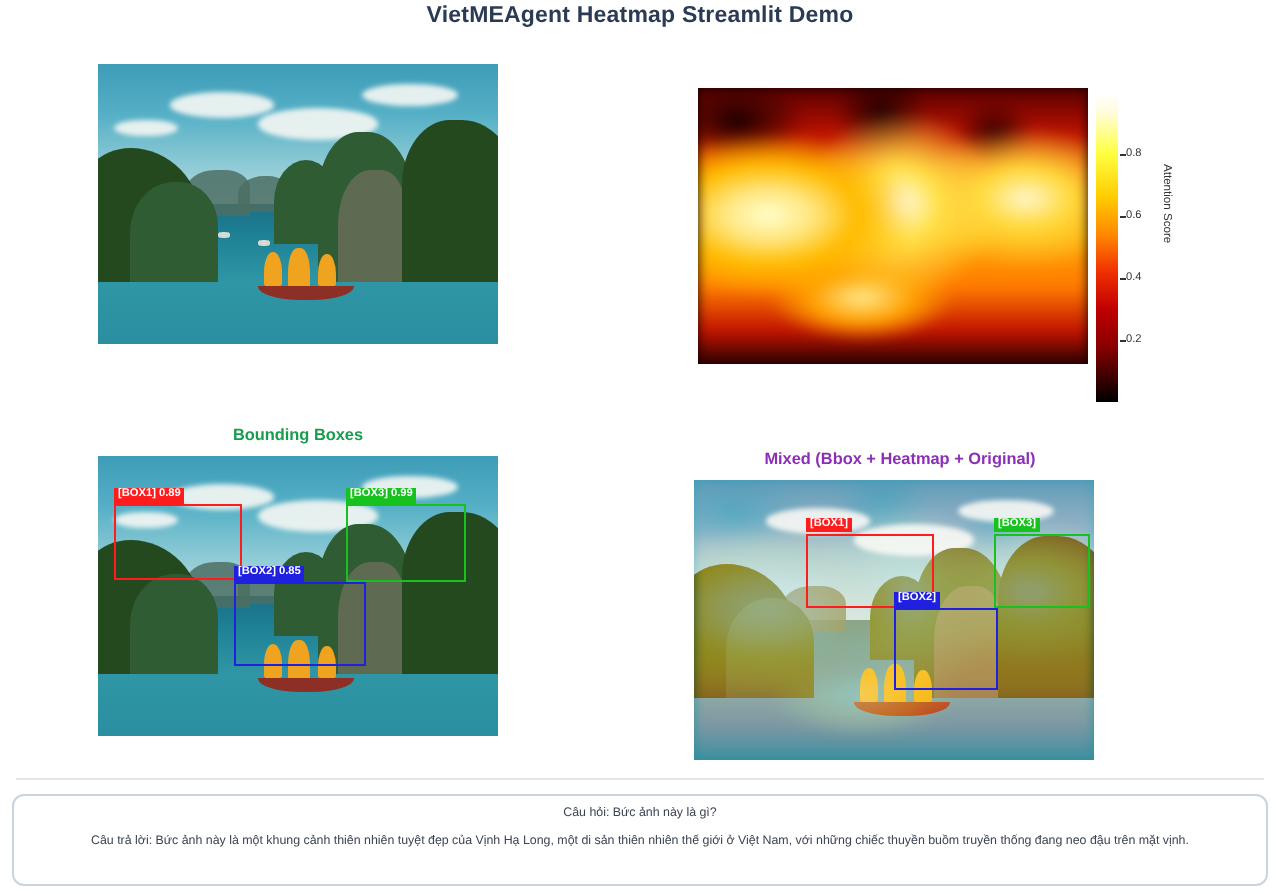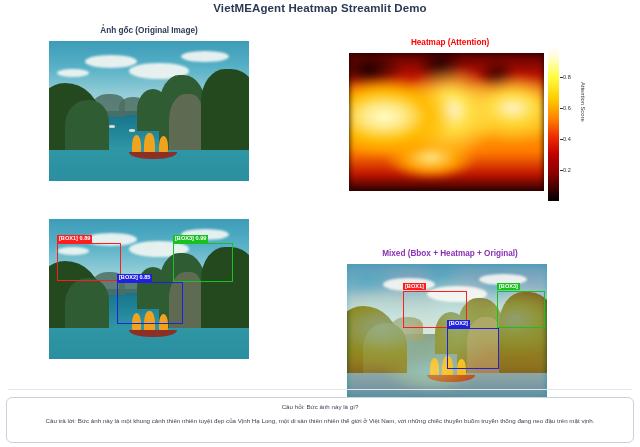--- a/index.html
+++ b/index.html
@@ -21,21 +21,21 @@
   .panel{position:absolute;}
   .panel-title{
     font-size:8.2px;font-weight:bold;
     text-align:center;
     width:100%;
     white-space:nowrap;
   }
   .t-dark{color:#2b3a55;}
   .t-red{color:#ff0000;}
   .t-green{color:#1a9c4e;}
-  .t-purple{color:#8b2fb5;margin-top:24px;}
+  .t-purple{color:#8b2fb5;}
 
   
   .photo{position:relative;overflow:hidden;background:#2a7f9e;}
   .ph-sky{
     position:absolute;left:0;top:0;width:100%;height:52%;
     background:linear-gradient(180deg,#3d9cb8 0%,#56b0c6 35%,#8fcbd6 70%,#b9dde0 100%);
   }
   .cloud{position:absolute;background:#f2f6f3;border-radius:50%;filter:blur(1.2px);opacity:.92;}
   .ph-water{
     position:absolute;left:0;bottom:0;width:100%;height:50%;
@@ -102,21 +102,20 @@
   }
   .q-text{font-size:6.2px;text-align:center;color:#3c4352;margin-bottom:6px;}
   .a-text{font-size:6.2px;text-align:center;color:#3c4352;line-height:1.5;}
 </style>
 </head>
 <body>
 
 <div class="app-title">VietMEAgent Heatmap Streamlit Demo</div>
 
 <div class="panel" style="left:44px;top:26px;width:210px;">
-  <div class="panel-title t-dark">Ảnh gốc (Original Image)</div>
   <div class="photo" style="margin-top:6px;width:200px;height:140px;margin-left:5px;">
     <div class="ph-sky"></div>
     <div class="cloud" style="left:18%;top:10%;width:26%;height:9%;"></div>
     <div class="cloud" style="left:40%;top:16%;width:30%;height:11%;"></div>
     <div class="cloud" style="left:66%;top:7%;width:24%;height:8%;"></div>
     <div class="cloud" style="left:4%;top:20%;width:16%;height:6%;"></div>
     <div class="ph-water"></div>
     <div class="karst far" style="left:22%;top:38%;width:16%;height:16%;border-radius:46% 40% 0 0;"></div>
     <div class="karst far" style="left:35%;top:40%;width:13%;height:13%;border-radius:50% 42% 0 0;"></div>
     <div class="karst dark" style="left:-6%;top:30%;width:32%;height:48%;border-radius:44% 56% 0 0;"></div>
@@ -130,35 +129,35 @@
     <div class="junk" style="left:40%;top:66%;width:24%;height:20%;">
       <div class="sail" style="left:6%;top:6%;width:20%;height:62%;"></div>
       <div class="sail" style="left:32%;top:0%;width:22%;height:72%;"></div>
       <div class="sail" style="left:62%;top:8%;width:20%;height:60%;"></div>
       <div class="hull" style="left:0%;top:66%;width:100%;height:24%;"></div>
     </div>
   </div>
 </div>
 
 <div class="panel" style="left:340px;top:38px;width:220px;">
-  <div class="panel-title t-red">Heatmap (Attention)</div>
   <div class="heatmap" style="margin-top:6px;width:195px;height:138px;margin-left:9px;">
     <div class="hm-base"></div>
   </div>
 </div>
 <div class="colorbar" style="left:548px;top:46px;width:11px;height:155px;"></div>
 <div style="position:absolute;left:548px;top:46px;width:11px;height:155px;">
   <div class="cb-tick" style="top:20%;margin-left:4px;">0.8</div>
   <div class="cb-tick" style="top:40%;margin-left:4px;">0.6</div>
   <div class="cb-tick" style="top:60%;margin-left:4px;">0.4</div>
   <div class="cb-tick" style="top:80%;margin-left:4px;">0.2</div>
 </div>
 <div class="cb-label" style="left:580px;top:82px;">Attention Score</div>
 
 <div class="panel" style="left:44px;top:213px;width:210px;">
+  <div class="panel-title t-green">Bounding Boxes</div>
   <div class="photo" style="margin-top:6px;width:200px;height:140px;margin-left:5px;">
     <div class="ph-sky"></div>
     <div class="cloud" style="left:18%;top:10%;width:26%;height:9%;"></div>
     <div class="cloud" style="left:40%;top:16%;width:30%;height:11%;"></div>
     <div class="cloud" style="left:66%;top:7%;width:24%;height:8%;"></div>
     <div class="cloud" style="left:4%;top:20%;width:16%;height:6%;"></div>
     <div class="ph-water"></div>
     <div class="karst far" style="left:22%;top:38%;width:16%;height:16%;border-radius:46% 40% 0 0;"></div>
     <div class="karst far" style="left:35%;top:40%;width:13%;height:13%;border-radius:50% 42% 0 0;"></div>
     <div class="karst dark" style="left:-6%;top:30%;width:32%;height:48%;border-radius:44% 56% 0 0;"></div>

